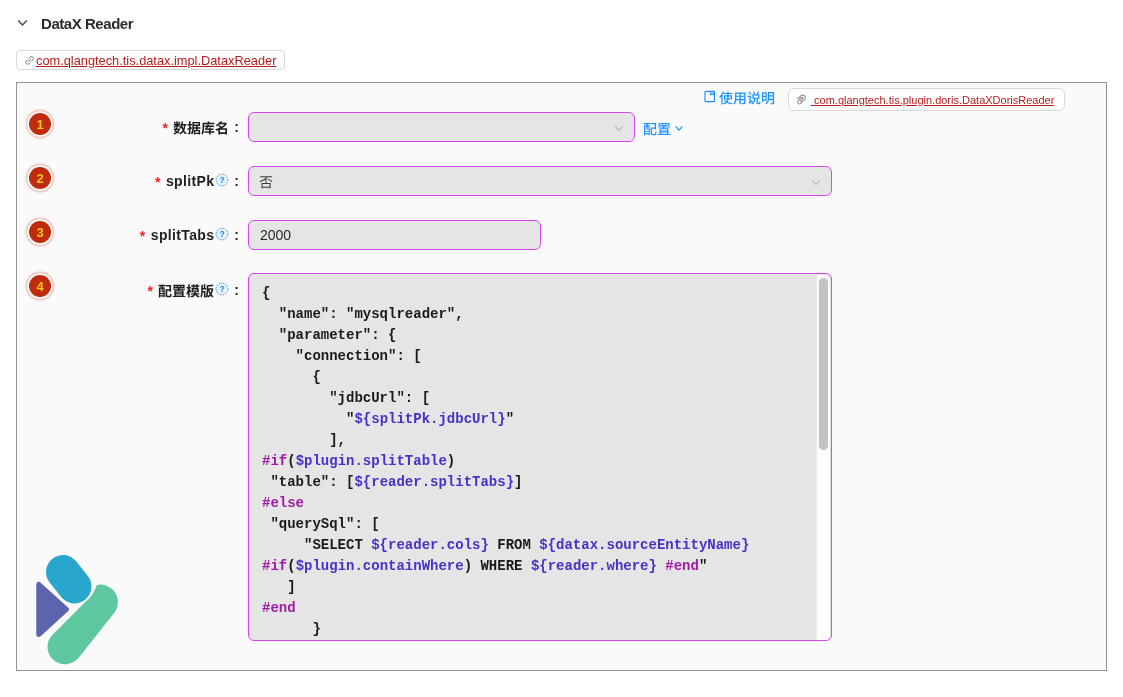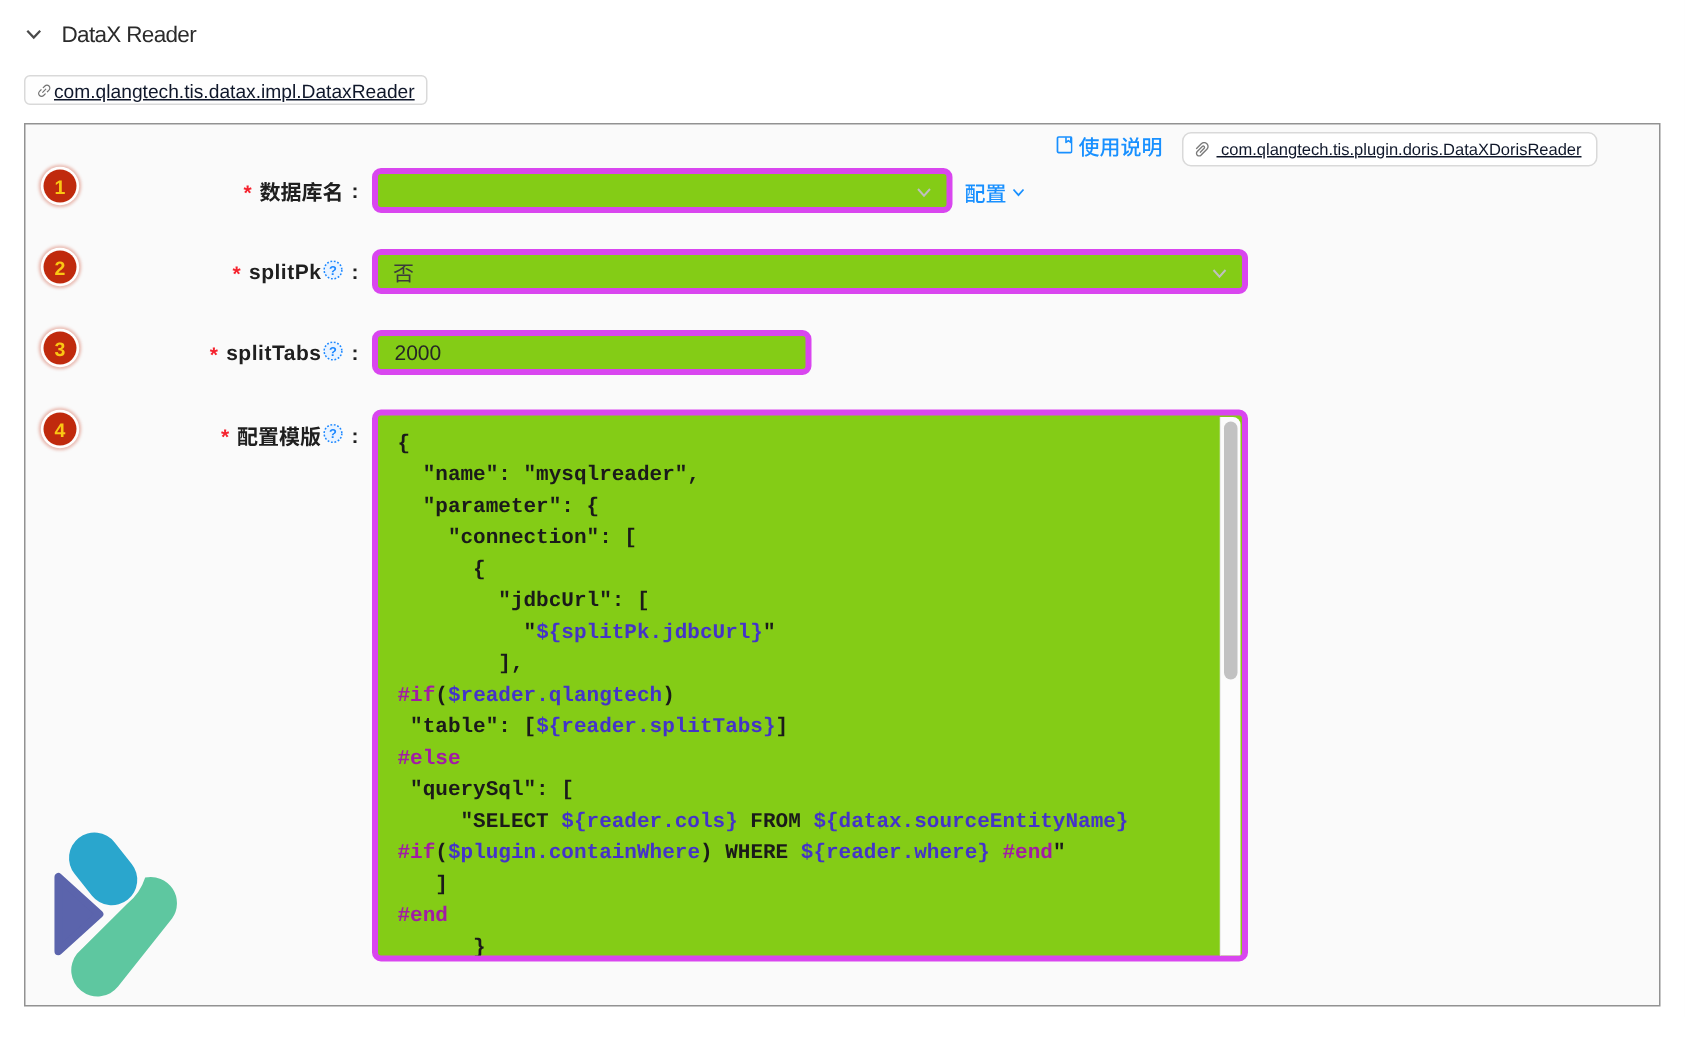--- a/index.html
+++ b/index.html
@@ -1,36 +1,36 @@
 <!DOCTYPE html>
 <html><head><meta charset="utf-8"><style>
 *{margin:0;padding:0;box-sizing:border-box}
 html,body{width:1123px;height:697px;background:#fff;font-family:"Liberation Sans",sans-serif;position:relative;overflow:hidden}
 .abs{position:absolute}
 .cjk{display:inline-flex;align-items:flex-start}
 .cjk svg{display:block}
 .chip{position:absolute;display:inline-flex;align-items:center;border:1px solid #d9d9d9;border-radius:4px;background:#fefefe}
-.chip .txt{color:#0f172a;text-decoration:underline}
+.chip .txt{color:#b91c1c;text-decoration:underline}
 .badge{position:absolute;width:22px;height:22px;border-radius:50%;background:#c02a0d;color:#fac714;font-size:13px;font-weight:700;display:flex;align-items:center;justify-content:center;box-shadow:0 0 0 1.8px #fff,0 0 2px 3.2px rgba(194,43,13,0.30)}
 .label{position:absolute;left:0;width:239px;height:30px;display:flex;align-items:center;justify-content:flex-end;font-size:14px;font-weight:700;color:#1f1f1f}
 .label .star{color:#f5222d;font-size:14px;font-weight:700;margin-right:5.5px;position:relative;top:1px}
 .label .colon{margin-left:5px;font-weight:700}
 .qicon{margin-left:1px;position:relative;width:14px;height:14px;top:-1px}
-.ctl{position:absolute;background:#84cc16;border:4px solid #d946ef;border-radius:6px;display:flex;align-items:center;font-size:14px;color:#333}
+.ctl{position:absolute;background:#e5e5e5;border:1px solid #d946ef;border-radius:6px;display:flex;align-items:center;font-size:14px;color:#333}
 .carat{position:absolute;right:9px;top:50%;margin-top:-5px}
 pre.code{font-family:"Liberation Mono",monospace;font-weight:700;font-size:14px;line-height:21px;color:#1a1a1a}
 pre.code .k{color:#a21ba6}
 pre.code .v{color:#4433c9}
 </style></head>
 <body>
 
 <svg class="abs" style="left:17px;top:19px" width="11" height="8" viewBox="0 0 11 8">
     <path d="M1.2 1.5 L5.5 6 L9.8 1.5" fill="none" stroke="#4a4a4a" stroke-width="1.5"></path>
   </svg>
-<div class="abs" style="left:41px;top:15px;font-size:15px;font-weight:400;letter-spacing:-0.45px;color:#2b2b2b">DataX Reader</div>
+<div class="abs" style="left:41px;top:15px;font-size:15px;font-weight:700;letter-spacing:-0.45px;color:#2b2b2b">DataX Reader</div>
 
 <div class="chip" style="left:16px;top:50px;height:20px;padding:0 8px 0 7px">
 <svg width="11" height="11" viewBox="0 0 1024 1024" fill="#737373" style="margin-right:1px">
       <path d="M574 665.4a8.03 8.03 0 0 0-11.3 0L446.5 781.6c-53.8 53.8-144.6 59.5-204 0-59.5-59.5-53.8-150.2 0-204l116.2-116.2c3.1-3.1 3.1-8.2 0-11.3l-39.8-39.8a8.03 8.03 0 0 0-11.3 0L191.4 526.5c-84.6 84.6-84.6 221.5 0 306s221.5 84.6 306 0l116.2-116.2c3.1-3.1 3.1-8.2 0-11.3L574 665.4zm258.6-474c-84.6-84.6-221.5-84.6-306 0L410.3 307.6a8.03 8.03 0 0 0 0 11.3l39.7 39.7c3.1 3.1 8.2 3.1 11.3 0l116.2-116.2c53.8-53.8 144.6-59.5 204 0 59.5 59.5 53.8 150.2 0 204L665.3 562.6a8.03 8.03 0 0 0 0 11.3l39.8 39.8c3.1 3.1 8.2 3.1 11.3 0l116.2-116.2c84.5-84.6 84.5-221.5 0-306.1zM610.1 372.3a8.03 8.03 0 0 0-11.3 0L372.3 598.7a8.03 8.03 0 0 0 0 11.3l39.6 39.6c3.1 3.1 8.2 3.1 11.3 0l226.4-226.4c3.1-3.1 3.1-8.2 0-11.3l-39.5-39.6z"></path>
     </svg>
 <span class="txt" style="font-size:12.8px">com.qlangtech.tis.datax.impl.DataxReader</span>
 </div>
 
 <div class="abs" style="left:16px;top:82px;width:1091px;height:589px;border:1px solid #929292;background:#fafafa"></div>
 
@@ -143,21 +143,21 @@
   </div>
 <div class="ctl" style="left:248px;top:273px;width:584px;height:368px;align-items:flex-start;overflow:hidden">
 <pre class="code" style="padding:9px 0 0 13px">{
   "name": "mysqlreader",
   "parameter": {
     "connection": [
       {
         "jdbcUrl": [
           "<span class="v">${splitPk.jdbcUrl}</span>"
         ],
-<span class="k">#if</span>(<span class="v">$reader.qlangtech</span>)
+<span class="k">#if</span>(<span class="v">$plugin.splitTable</span>)
  "table": [<span class="v">${reader.splitTabs}</span>]
 <span class="k">#else</span>
  "querySql": [
      "SELECT <span class="v">${reader.cols}</span> FROM <span class="v">${datax.sourceEntityName}</span>
 <span class="k">#if</span>(<span class="v">$plugin.containWhere</span>) WHERE <span class="v">${reader.where}</span> <span class="k">#end</span>"
    ]
 <span class="k">#end</span>
       }</pre>
 <div style="position:absolute;right:1px;top:1px;width:14px;height:366px;background:#fcfcfc;border-left:1px solid #ececec;border-radius:0 5px 5px 0">
 <div style="position:absolute;left:2px;top:3px;width:9px;height:172px;border-radius:5px;background:#c2c2c2"></div>

